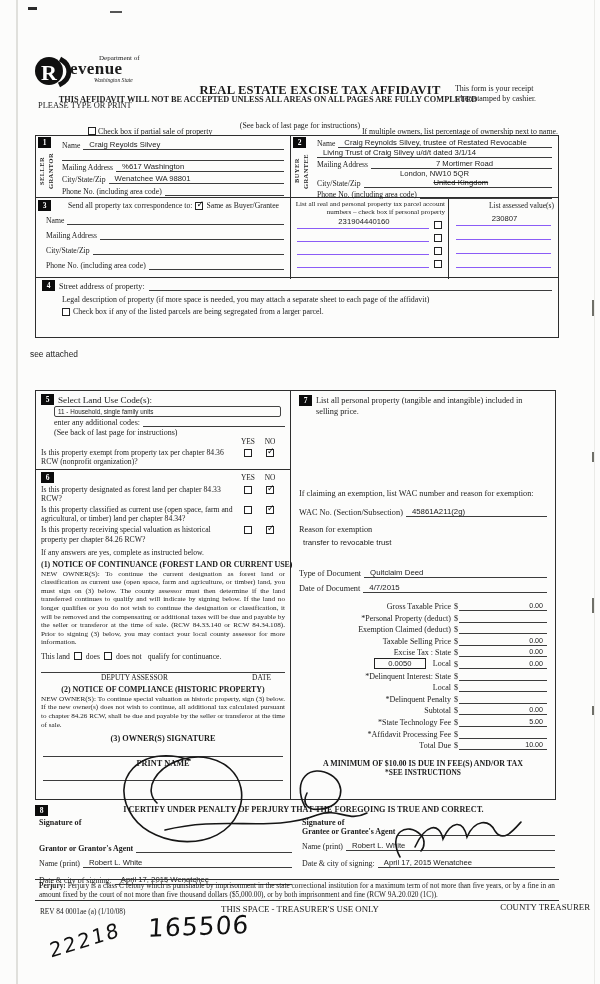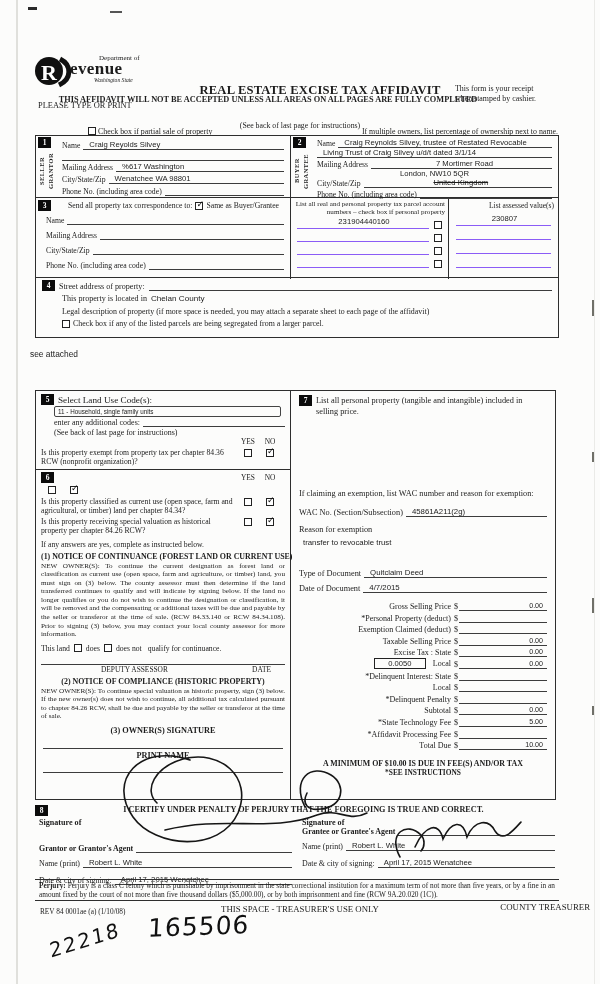--- a/index.html
+++ b/index.html
@@ -275,24 +275,20 @@
       </div>
     </div>
   </div>
 
   <div class="abs blk" style="left:35px;top:278px;width:524px;height:60px;border-top:none;padding:2px 6px 0 6px">
     <div style="display:flex;align-items:flex-end;gap:4px;font-size:8.1px">
       <span class="secnum">4</span>
       <span class="lab">Street address of property:</span>
       <span class="ln"></span>
     </div>
-    <div style="display:flex;gap:4px;font-size:8.1px;padding-left:20px;margin-top:3px">
-      <span>This property is located in</span>
-      <span class="val" style="font-size:8.1px">Chelan County</span>
-    </div>
     <div style="font-size:7.9px;padding-left:20px;margin-top:4px">Legal description of property (if more space is needed, you may attach a separate sheet to each page of the affidavit)</div>
     <div style="display:flex;align-items:center;gap:3px;font-size:7.9px;padding-left:20px;margin-top:3px">
       <span class="cb"></span>
       <span>Check box if any of the listed parcels are being segregated from a larger parcel.</span>
     </div>
   </div>
   <div class="abs val" style="left:30px;top:349px;font-size:8.4px">see attached</div>
 
   <div class="abs blk main56" style="left:35px;top:390px;width:521px;height:410px">
     <div class="lcol">
@@ -322,20 +318,21 @@
       <div class="s6box">
         <div style="display:flex;align-items:center;padding-right:4px">
           <span class="secnum">6</span>
           <span style="flex:1"></span>
           <span class="ynhead" style="padding-right:0">
               <span>YES</span>
               <span>NO</span>
             </span>
         </div>
         <div class="qrow" style="padding-right:4px">
+          <span class="qt">Is this property designated as forest land per chapter 84.33 RCW?</span>
           <span class="yb"><span class="cb"></span></span>
           <span class="nb"><span class="cb"><span class="mk">✓</span></span></span>
         </div>
         <div class="qrow" style="padding-right:4px">
           <span class="qt">Is this property classified as current use (open space, farm and agricultural, or timber) land per chapter 84.34?</span>
           <span class="yb"><span class="cb"></span></span>
           <span class="nb"><span class="cb"><span class="mk">✓</span></span></span>
         </div>
         <div class="qrow" style="padding-right:4px">
           <span class="qt">Is this property receiving special valuation as historical property per chapter 84.26 RCW?</span>
@@ -384,21 +381,21 @@
           <span class="lab">Type of Document</span>
           <span class="ln"><span class="val" style="font-size:7.8px">Quitclaim Deed</span></span>
         </div>
       <div class="frow" style="margin-top:5px;font-size:8.3px">
           <span class="lab">Date of Document</span>
           <span class="ln"><span class="val" style="font-size:7.8px">4/7/2015</span></span>
         </div>
 
       <div style="margin-top:6px">
         <div class="feerow">
-            <span class="feelab">Gross Selling Price</span>
+            <span class="feelab">Gross Taxable Price</span>
             <span class="fdol">$</span>
             <span class="fln"><span class="fval">0.00</span></span>
           </div>
         <div class="feerow">
             <span class="feelab">*Personal Property (deduct)</span>
             <span class="fdol">$</span>
             <span class="fln"><span class="fval"></span></span>
           </div>
         <div class="feerow">
             <span class="feelab">Exemption Claimed (deduct)</span>

